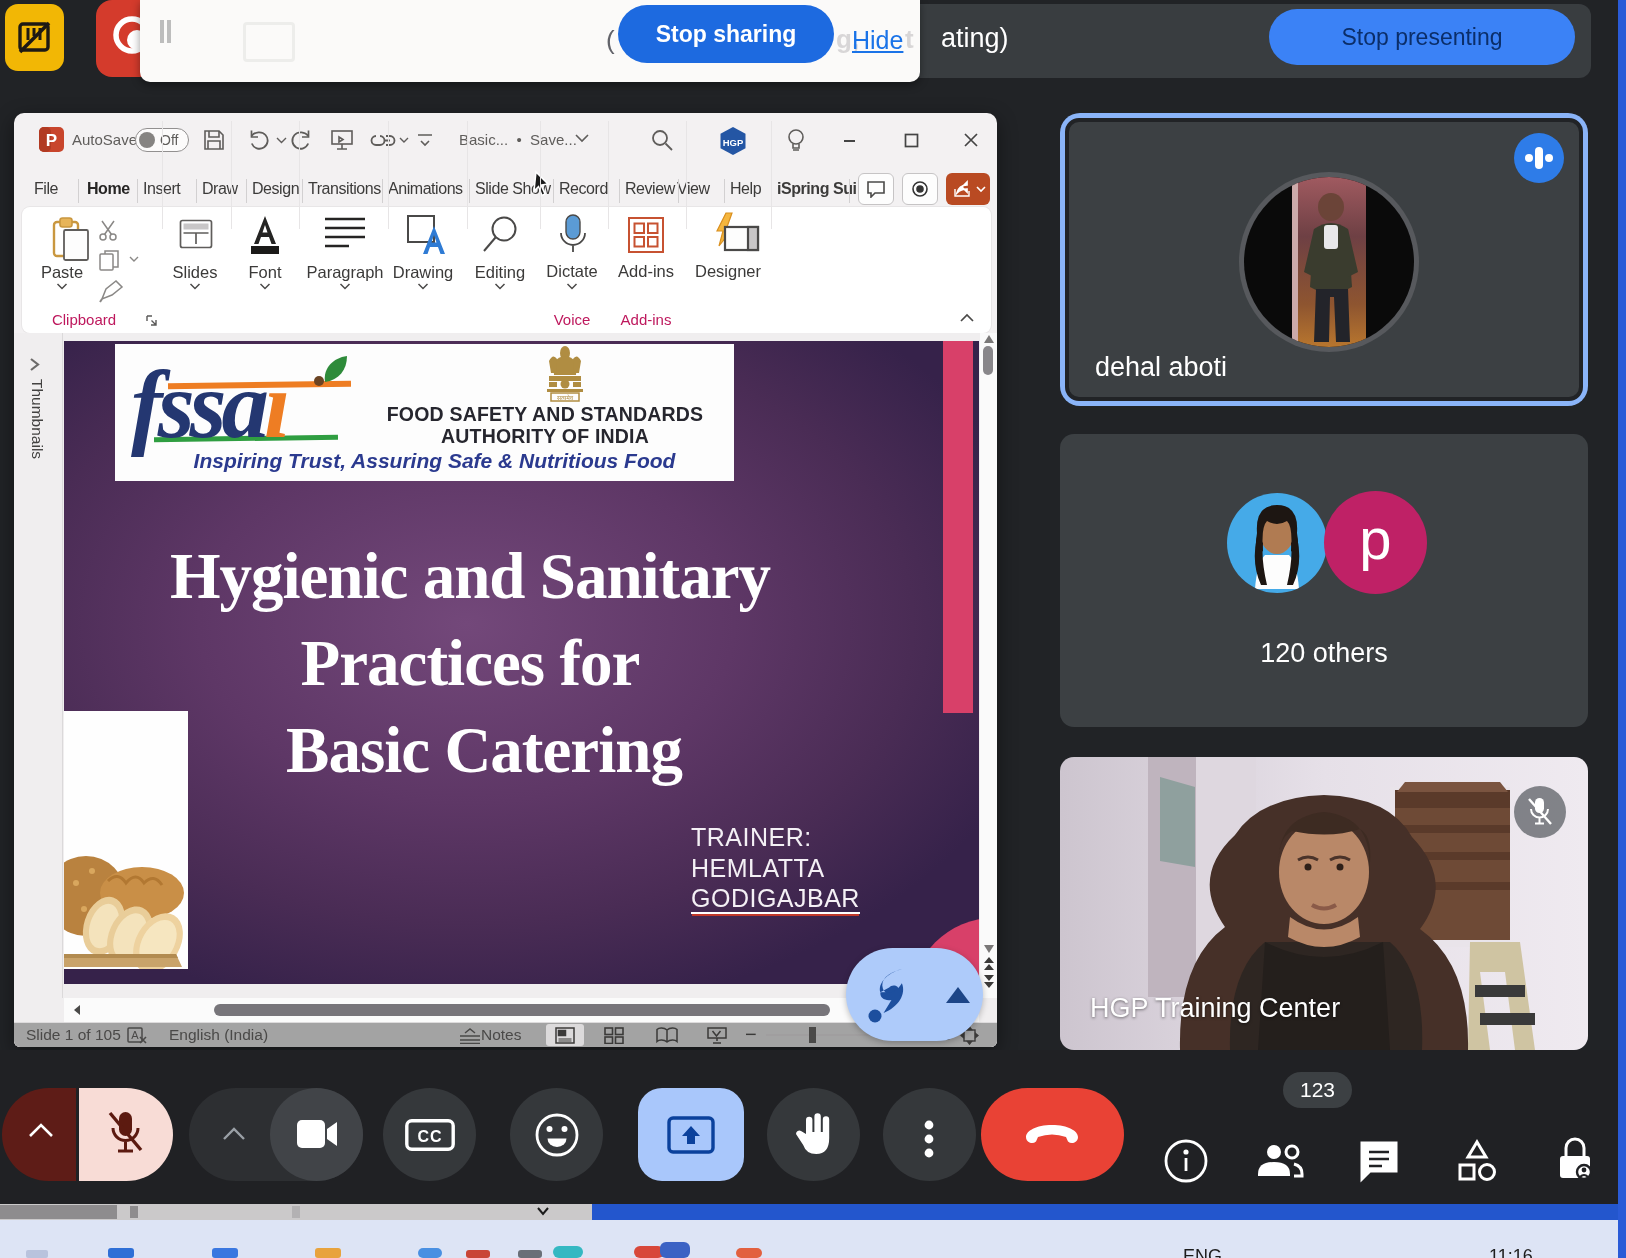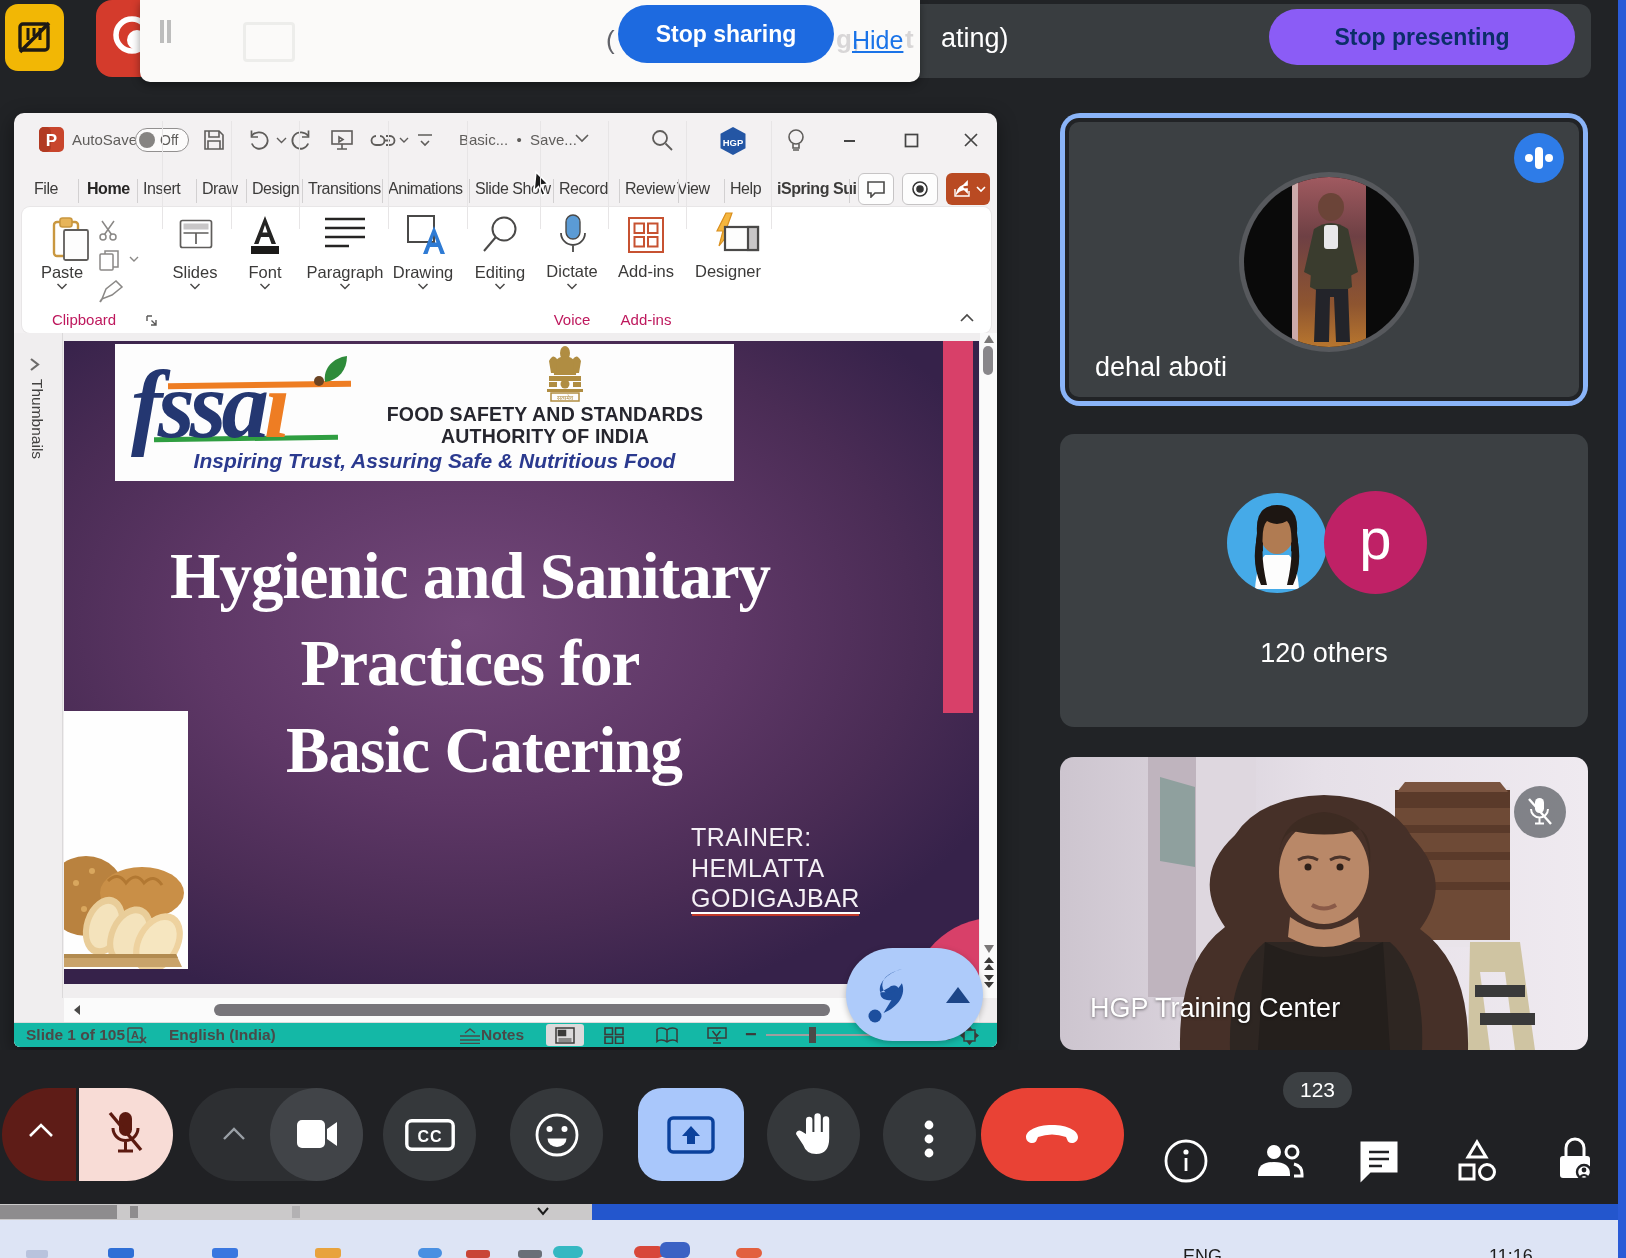--- a/index.html
+++ b/index.html
@@ -4,21 +4,21 @@
 <style>
 * { margin:0; padding:0; box-sizing:border-box; }
 html,body { width:1626px; height:1258px; overflow:hidden; background:#212326; }
 body { font-family:"Liberation Sans", sans-serif; }
 .abs { position:absolute; }
 #page { position:relative; width:1626px; height:1258px; background:#212326; overflow:hidden; }
 
 
 #hdrpill { left:905px; top:4px; width:686px; height:74px; background:#393d40; border-radius:12px; }
 #hdr-ating { left:921px; top:23px; color:#fff; font-size:27px; font-weight:500;margin-left:20px; }
-#stopPresent { left:1269px; top:9px; width:306px; height:56px; border-radius:28px; background:#8b5cf6; color:#0b2e69; font-size:23px; font-weight:700; display:flex; align-items:center; justify-content:center; }
+#stopPresent { left:1269px; top:9px; width:306px; height:56px; border-radius:28px; background:#3b82f6; color:#0b2e69; font-size:23px; font-weight:400; display:flex; align-items:center; justify-content:center; }
 #yellowIcon { left:5px; top:4px; width:59px; height:67px; background:#f2b705; border-radius:13px; }
 #redIcon { left:96px; top:0px; width:76px; height:77px; background:#d43b2c; border-radius:16px; }
 #whiteBar { left:140px; top:0px; width:780px; height:82px; background:#fbfaf9; border-radius:0 0 10px 10px; box-shadow:0 3px 8px rgba(0,0,0,0.4); }
 #shareTxt { left:196px; top:27px; color:#3b3c40; font-size:24px; }
 #stopSharing { left:618px; top:5px; width:216px; height:58px; border-radius:29px; background:#1d6ae0; color:#fff; font-size:23px; font-weight:700; display:flex; align-items:center; justify-content:center; }
 #hideLink { left:852px; top:26px; color:#1a73e8; font-size:25px; text-decoration:underline; }
 
 
 #ppt { left:14px; top:113px; width:983px; height:934px; background:#f3f1f2; border-radius:10px 10px 6px 6px; overflow:hidden; box-shadow:0 6px 20px rgba(0,0,0,0.45); }
 
@@ -30,21 +30,21 @@
 #ribbon { position:absolute; left:8px; top:94px; width:969px; height:126px; background:#fff; border-radius:8px; box-shadow:0 0 0 1px #e8e6e7; }
 .rtext { position:absolute; font-size:16.5px; color:#3b3a39; text-align:center; white-space:nowrap; transform:translateX(-50%); }
 .rchev { position:absolute; width:11px; height:7px; transform:translateX(-50%); }
 .rsep { position:absolute; top:8px; width:1px; height:108px; background:#e7e5e6; }
 .glabel { position:absolute; top:198px; font-size:15px; color:#be185d; transform:translateX(-50%); white-space:nowrap;}
 #canvas { position:absolute; left:0; top:220px; width:983px; height:714px; background:#f0eeef; }
 #thumbdiv { position:absolute; left:48px; top:0; width:1px; height:665px; background:#dbd9da; }
 #slide { position:absolute; left:50px; top:8px; width:915px; height:643px; background:radial-gradient(ellipse 65% 62% at 44% 44%, #73487a 0%, #5e3766 45%, #4a2c55 75%, #36224a 100%); overflow:hidden; }
 #vscroll { position:absolute; left:966px; top:0px; width:17px; height:665px; background:#fafafa; }
 #hscroll { position:absolute; left:50px; top:665px; width:915px; height:24px; background:#fbfbfb; }
-#statusbar { position:absolute; left:0; top:689px; width:983px; height:25px; background:#14b8a6; border-top:1px solid #dddbdc; font-size:15.5px; color:#4a4948;font-weight:bold; }
+#statusbar { position:absolute; left:0; top:689px; width:983px; height:25px; background:#a3a3a3; border-top:1px solid #dddbdc; font-size:15.5px; color:#4a4948; }
 #statusbar .si { position:absolute; top:3px; }
 
 #fssaibox { position:absolute; left:51px; top:3px; width:619px; height:137px; background:#fdfdfd; }
 #pinkbar { position:absolute; left:879px; top:0; width:30px; height:372px; background:#d84069; }
 #slidetitle { position:absolute; left:0px; top:192px; width:812px; text-align:center; color:#fff; font-weight:700; font-size:65px; line-height:87px; letter-spacing:-1px;font-family:Liberation Serif, serif;}
 #trainer { position:absolute; left:627px; top:481px; color:#f4f0f5; font-size:25px; line-height:30.5px; letter-spacing:0.5px; font-weight:400;}
 #breadbox { position:absolute; left:0; top:370px; width:124px; height:258px; background:#fefefe; }
 #pinkcircle { position:absolute; left:847px; top:577px; width:166px; height:166px; border-radius:50%; background:#d84069; }
 
 .tile { background:#3c4043; border-radius:14px; }

